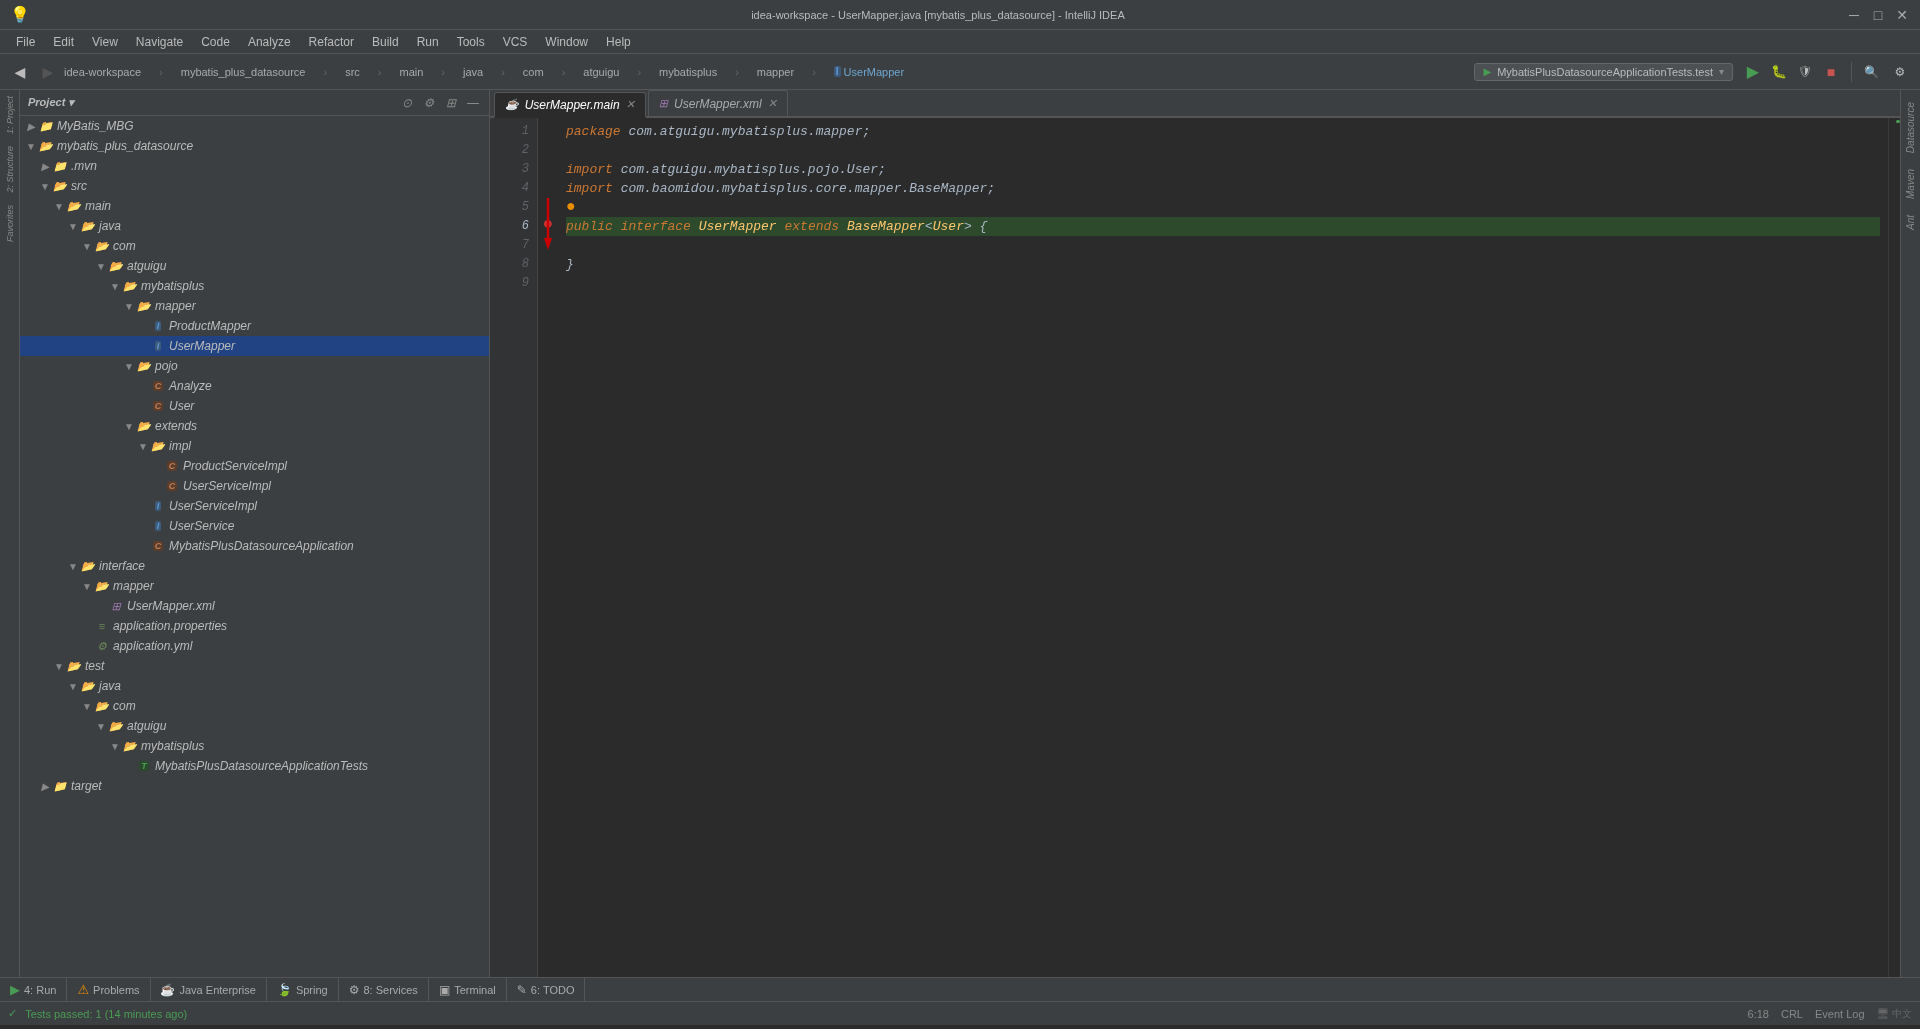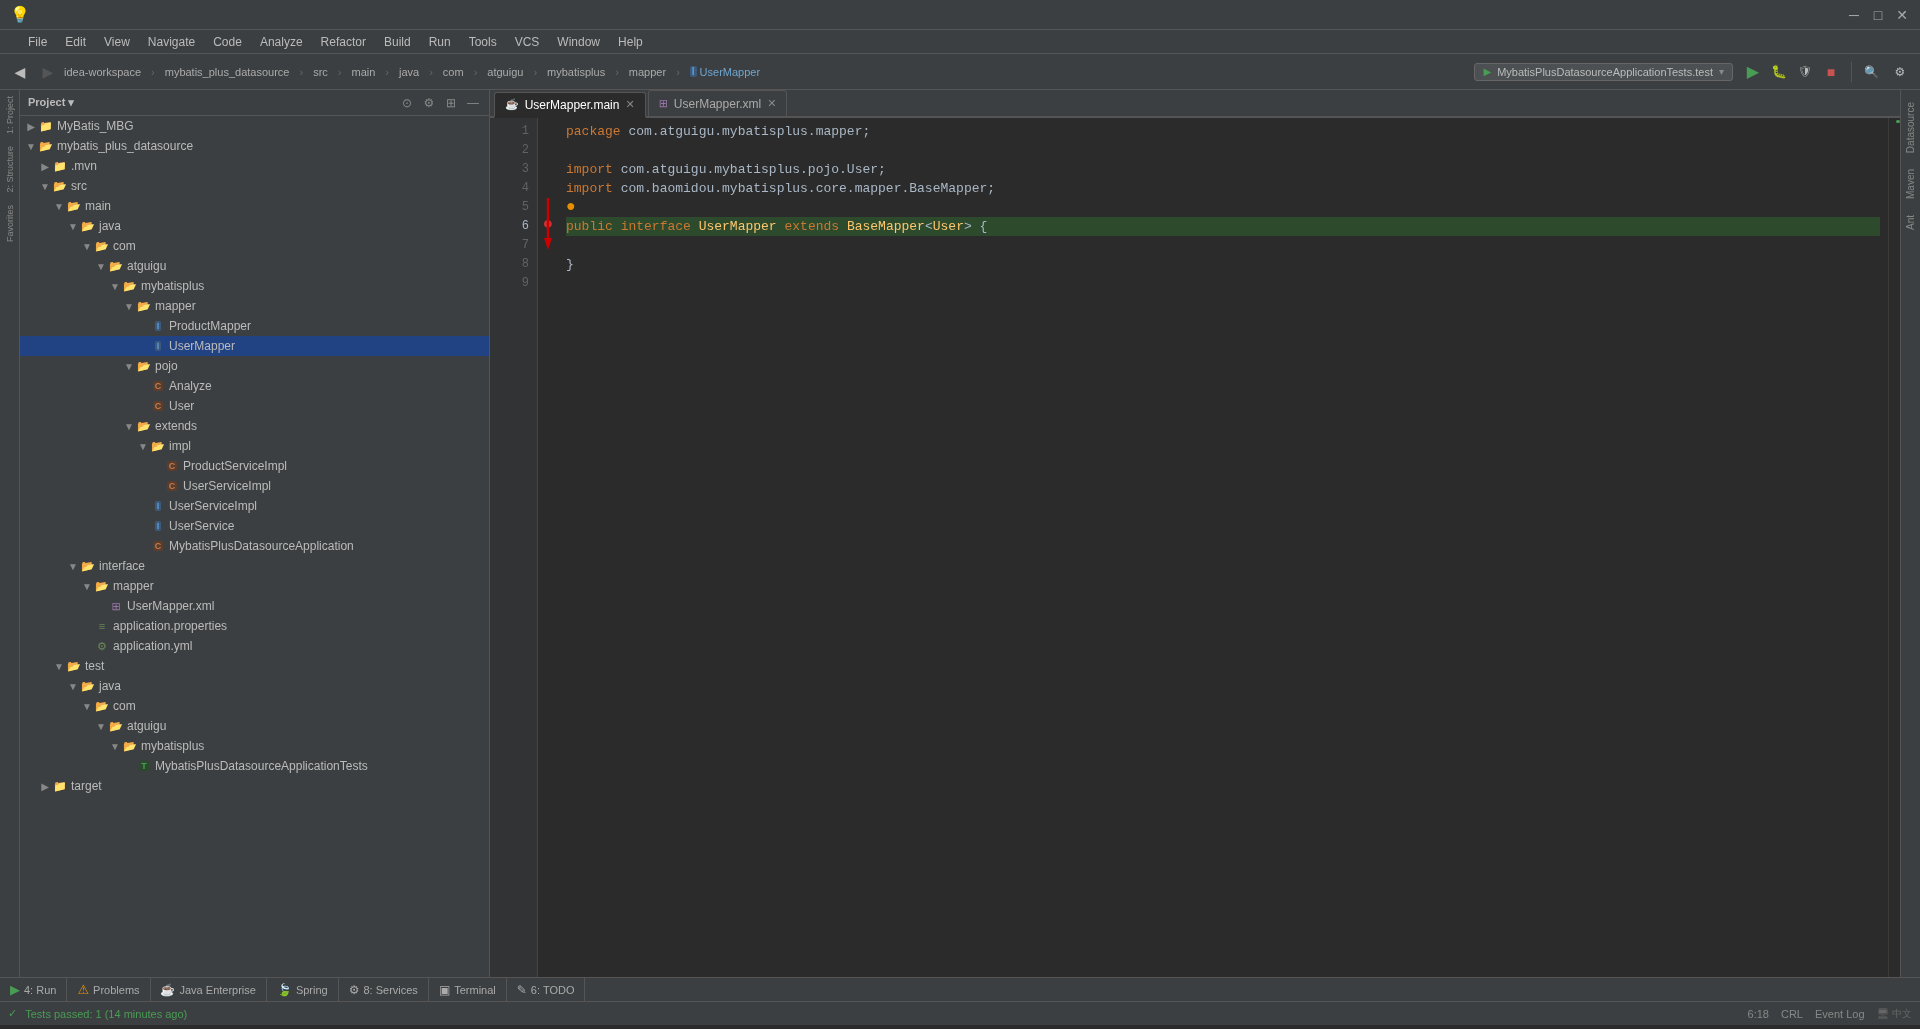--- a/index.html
+++ b/index.html
@@ -20,21 +20,21 @@
     #title-bar .title-text { flex: 1; text-align: center; }
     #title-bar .win-controls { display: flex; gap: 8px; }
     #title-bar .win-btn { width: 16px; height: 16px; display: flex; align-items: center; justify-content: center; cursor: pointer; color: #aaa; font-size: 14px; }
 
     
     #menu-bar {
       height: 24px;
       background: #3c3f41;
       display: flex;
       align-items: center;
-      padding: 0 20px;
+      padding: 0 8px;
       border-bottom: 1px solid #555;
       gap: 2px;
     }
     .menu-item {
       padding: 2px 8px;
       cursor: pointer;
       font-size: 12px;
       color: #bbbbbb;
       border-radius: 2px;
     }
@@ -49,39 +49,40 @@
       border-bottom: 1px solid #555;
       gap: 4px;
     }
     .toolbar-separator { width: 1px; height: 20px; background: #555; margin: 0 4px; }
     .toolbar-btn {
       width: 24px; height: 24px;
       display: flex; align-items: center; justify-content: center;
       cursor: pointer; border-radius: 3px; color: #bbbbbb; font-size: 14px;
     }
     #breadcrumb {
-      display: flex; align-items: center; gap: 10px; font-size: 11px; color: #888; flex: 1;
+      display: flex; align-items: center; gap: 18px; font-size: 11px; color: #888; flex: 1;
     }
     #breadcrumb span { color: #aaa; cursor: pointer; }
     #breadcrumb .sep { color: #666; }
     #run-config {
       display: flex; align-items: center; background: #4c5052; border-radius: 3px;
       padding: 2px 8px; gap: 6px; cursor: pointer; font-size: 11px; color: #bbbbbb;
       border: 1px solid #666; margin-left: auto;
     }
     .run-config-arrow { color: #888; font-size: 10px; }
     #run-buttons { display: flex; gap: 2px; margin-left: 4px; }
     .run-btn { width: 24px; height: 24px; display: flex; align-items: center; justify-content: center; cursor: pointer; border-radius: 3px; }
     .run-btn.green { color: #499c54; font-size: 16px; }
     .run-btn.normal { color: #bbbbbb; font-size: 14px; }
 
     
     #main-layout {
       display: flex;
       height: calc(1029px - 30px - 24px - 36px - 28px - 24px);
+      font-style: italic;
     }
 
     
     #project-panel {
       width: 470px;
       background: #3c3f41;
       border-right: 1px solid #555;
       display: flex;
       flex-direction: column;
     }
@@ -257,20 +258,21 @@
     .run-icon { color: #499c54; font-size: 13px; }
     .warn-icon { color: #e88f00; font-size: 13px; }
   </style>
 </head>
 <body>
 
 <div id="title-bar">
   <div style="display:flex;align-items:center;gap:6px;">
     <span style="font-size:16px;">💡</span>
   </div>
+  <div class="title-text">idea-workspace - UserMapper.java [mybatis_plus_datasource] - IntelliJ IDEA</div>
   <div class="win-controls">
     <div class="win-btn">─</div>
     <div class="win-btn">□</div>
     <div class="win-btn">✕</div>
   </div>
 </div>
 
 <div id="menu-bar">
   <div class="menu-item">File</div>
   <div class="menu-item">Edit</div>

